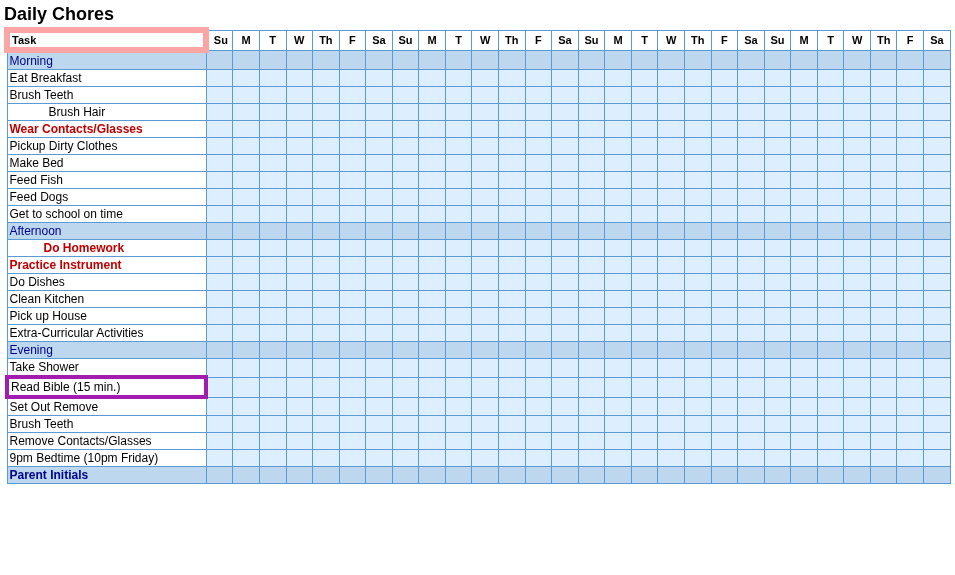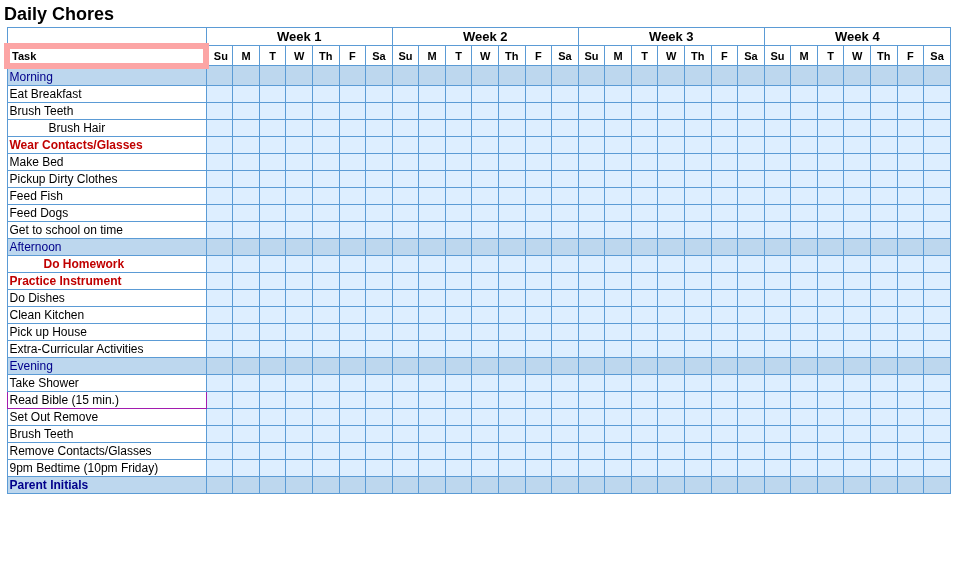--- a/index.html
+++ b/index.html
@@ -114,27 +114,20 @@
 
     <col style="width:22px;">
       <col style="width:22px;">
       <col style="width:22px;">
       <col style="width:22px;">
       <col style="width:22px;">
       <col style="width:22px;">
       <col style="width:22px;">
   </colgroup>
   <tbody id="table-body">
-      <tr>
-  <td class="task-col week-header" style="border:1px solid #5b9bd5;"></td>
-        <td colspan="7" class="week-header" style="border:1px solid #5b9bd5;">Week 1</td>
-        <td colspan="7" class="week-header" style="border:1px solid #5b9bd5;">Week 2</td>
-        <td colspan="7" class="week-header" style="border:1px solid #5b9bd5;">Week 3</td>
-        <td colspan="7" class="week-header" style="border:1px solid #5b9bd5;">Week 4</td>
-      </tr>
       <tr>
   <td class="task-col day-header" style="border:6px solid #fca5a5;margin-top:15px;">Task</td>
         <td class="day-col day-header" style="border:1px solid #5b9bd5;">Su</td>
         <td class="day-col day-header" style="border:1px solid #5b9bd5;">M</td>
         <td class="day-col day-header" style="border:1px solid #5b9bd5;">T</td>
         <td class="day-col day-header" style="border:1px solid #5b9bd5;">W</td>
         <td class="day-col day-header" style="border:1px solid #5b9bd5;">Th</td>
         <td class="day-col day-header" style="border:1px solid #5b9bd5;">F</td>
         <td class="day-col day-header" style="border:1px solid #5b9bd5;">Sa</td>
         <td class="day-col day-header" style="border:1px solid #5b9bd5;">Su</td>
@@ -308,52 +301,52 @@
         <td class="day-cell "></td>
         <td class="day-cell "></td>
         <td class="day-cell "></td>
         <td class="day-cell "></td>
         <td class="day-cell "></td>
         <td class="day-cell "></td>
         <td class="day-cell "></td>
         <td class="day-cell "></td>
     </tr>
       <tr class="task-row">
+      <td class="task-col" style="border:1px solid #5b9bd5;"><span class="">Pickup Dirty Clothes</span></td>
+      <td class="day-cell "></td>
+        <td class="day-cell "></td>
+        <td class="day-cell "></td>
+        <td class="day-cell "></td>
+        <td class="day-cell "></td>
+        <td class="day-cell "></td>
+        <td class="day-cell "></td>
+        <td class="day-cell "></td>
+        <td class="day-cell "></td>
+        <td class="day-cell "></td>
+        <td class="day-cell "></td>
+        <td class="day-cell "></td>
+        <td class="day-cell "></td>
+        <td class="day-cell "></td>
+        <td class="day-cell "></td>
+        <td class="day-cell "></td>
+        <td class="day-cell "></td>
+        <td class="day-cell "></td>
+        <td class="day-cell "></td>
+        <td class="day-cell "></td>
+        <td class="day-cell "></td>
+        <td class="day-cell "></td>
+        <td class="day-cell "></td>
+        <td class="day-cell "></td>
+        <td class="day-cell "></td>
+        <td class="day-cell "></td>
+        <td class="day-cell "></td>
+        <td class="day-cell "></td>
+    </tr>
+      <tr class="task-row">
       <td class="task-col" style="border:1px solid #5b9bd5;"><span class="">Make Bed</span></td>
-      <td class="day-cell "></td>
-        <td class="day-cell "></td>
-        <td class="day-cell "></td>
-        <td class="day-cell "></td>
-        <td class="day-cell "></td>
-        <td class="day-cell "></td>
-        <td class="day-cell "></td>
-        <td class="day-cell "></td>
-        <td class="day-cell "></td>
-        <td class="day-cell "></td>
-        <td class="day-cell "></td>
-        <td class="day-cell "></td>
-        <td class="day-cell "></td>
-        <td class="day-cell "></td>
-        <td class="day-cell "></td>
-        <td class="day-cell "></td>
-        <td class="day-cell "></td>
-        <td class="day-cell "></td>
-        <td class="day-cell "></td>
-        <td class="day-cell "></td>
-        <td class="day-cell "></td>
-        <td class="day-cell "></td>
-        <td class="day-cell "></td>
-        <td class="day-cell "></td>
-        <td class="day-cell "></td>
-        <td class="day-cell "></td>
-        <td class="day-cell "></td>
-        <td class="day-cell "></td>
-    </tr>
-      <tr class="task-row">
-      <td class="task-col" style="border:1px solid #5b9bd5;"><span class="">Pickup Dirty Clothes</span></td>
       <td class="day-cell "></td>
         <td class="day-cell "></td>
         <td class="day-cell "></td>
         <td class="day-cell "></td>
         <td class="day-cell "></td>
         <td class="day-cell "></td>
         <td class="day-cell "></td>
         <td class="day-cell "></td>
         <td class="day-cell "></td>
         <td class="day-cell "></td>
@@ -742,21 +735,21 @@
         <td class="day-cell "></td>
         <td class="day-cell "></td>
         <td class="day-cell "></td>
         <td class="day-cell "></td>
         <td class="day-cell "></td>
         <td class="day-cell "></td>
         <td class="day-cell "></td>
         <td class="day-cell "></td>
     </tr>
       <tr class="task-row">
-      <td class="task-col" style="border:1px solid #a21caf;margin-left:32px;"><span class="">Read Bible (15 min.)</span></td>
+      <td class="task-col" style="border:4px solid #a21caf;margin-left:32px;"><span class="">Read Bible (15 min.)</span></td>
       <td class="day-cell "></td>
         <td class="day-cell "></td>
         <td class="day-cell "></td>
         <td class="day-cell "></td>
         <td class="day-cell "></td>
         <td class="day-cell "></td>
         <td class="day-cell "></td>
         <td class="day-cell "></td>
         <td class="day-cell "></td>
         <td class="day-cell "></td>

